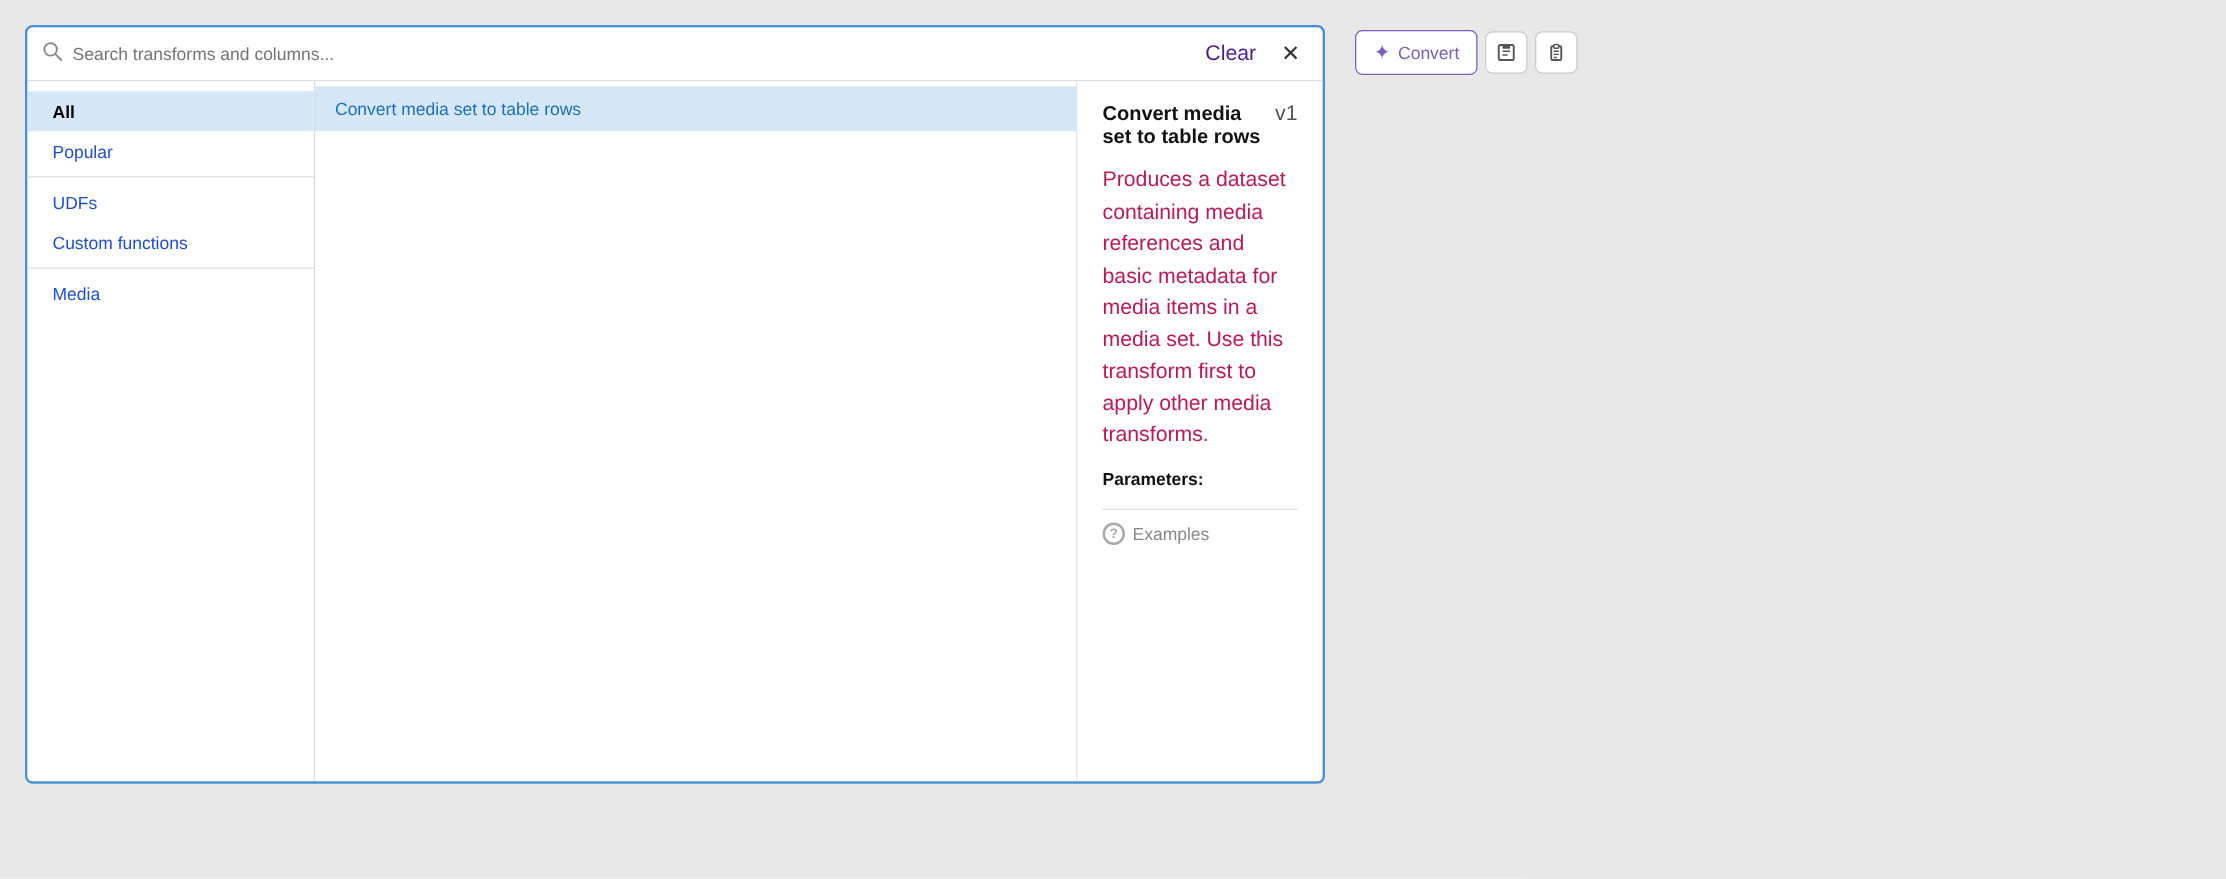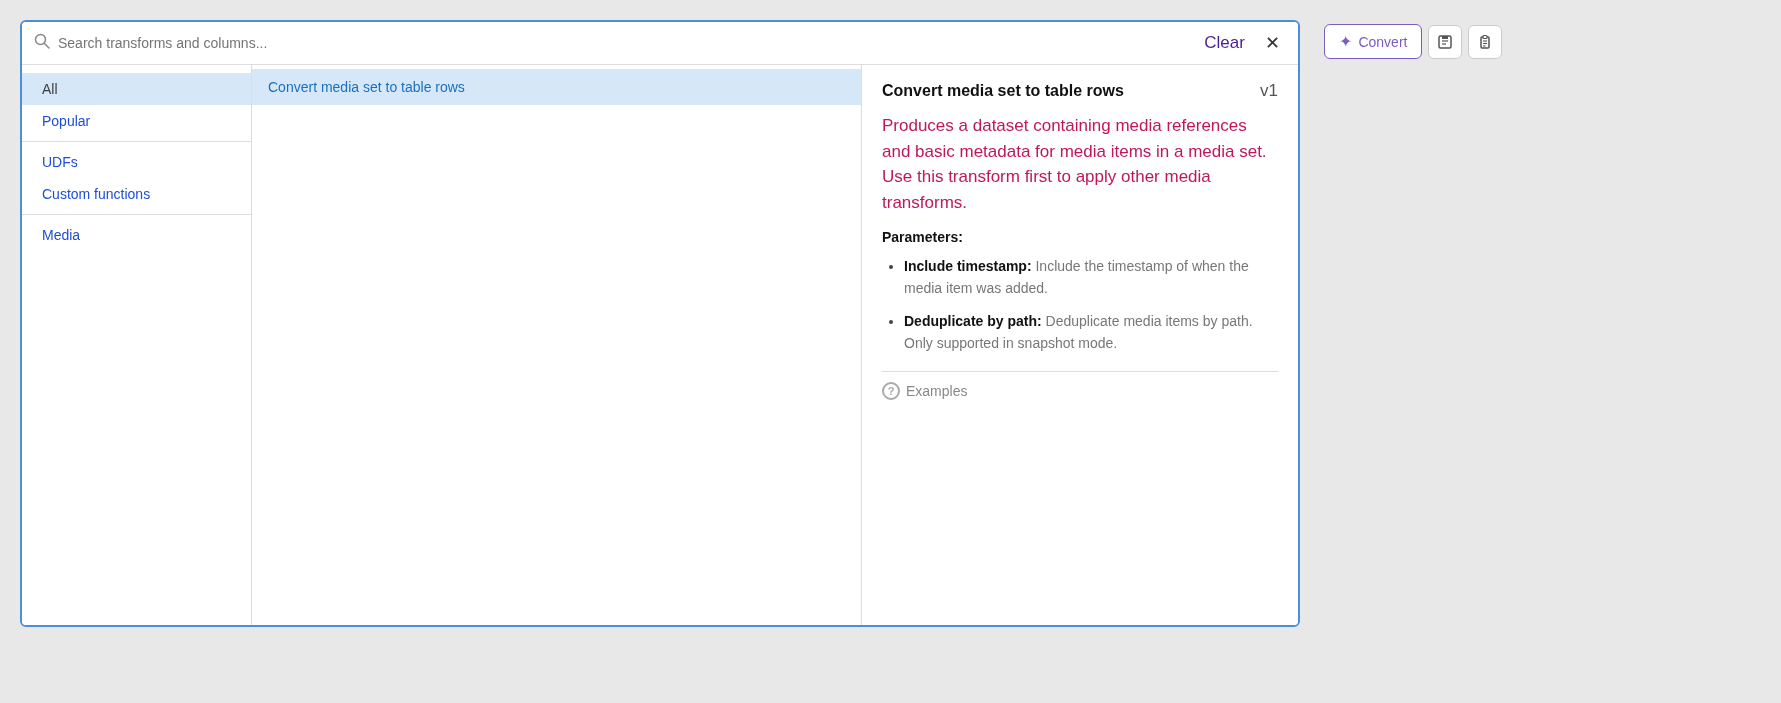--- a/index.html
+++ b/index.html
@@ -9,21 +9,21 @@
       font-size: 14px;
       display: flex;
       align-items: flex-start;
       justify-content: flex-start;
       padding: 20px;
       min-height: 703px;
       width: 1781px;
     }
 
     .main-panel {
-      width: 1280px;
+      width: 1040px;
       border: 2px solid #4a90d9;
       border-radius: 6px;
       background: #fff;
       overflow: hidden;
       display: flex;
       flex-direction: column;
     }
 
     
     .search-bar {
@@ -82,22 +82,22 @@
     }
     .sidebar-item {
       padding: 8px 20px;
       cursor: pointer;
       font-size: 14px;
       color: #1d4ed8;
       border-radius: 0;
     }
     .sidebar-item.active {
       background: #d6e8f7;
-      color: #404040;
-      font-weight: 400;
+      color: #000000;
+      font-weight: 700;
     }
     .sidebar-divider {
       height: 1px;
       background: #ddd;
       margin: 4px 0;
     }
 
     
     .middle-list {
       width: 610px;
@@ -269,30 +269,20 @@
         <div class="middle-list-item active">Convert media set to table rows</div>
       </div>
 
       <div class="detail-panel">
         <div class="detail-header">
           <span class="detail-title">Convert media set to table rows</span>
           <span class="detail-version">v1</span>
         </div>
         <p class="detail-description">Produces a dataset containing media references and basic metadata for media items in a media set. Use this transform first to apply other media transforms.</p>
         <div class="detail-params-label">Parameters:</div>
-        <ul class="detail-params-list">
-          <li>
-            <span class="param-name">Include timestamp:</span>
-            <span class="param-desc"> Include the timestamp of when the media item was added.</span>
-          </li>
-          <li>
-            <span class="param-name">Deduplicate by path:</span>
-            <span class="param-desc"> Deduplicate media items by path. Only supported in snapshot mode.</span>
-          </li>
-        </ul>
         <div class="examples-bar">
           <div class="examples-icon">?</div>
           <span>Examples</span>
         </div>
       </div>
     </div>
   </div>
 
   <div class="right-toolbar">
     <button class="generate-btn">

